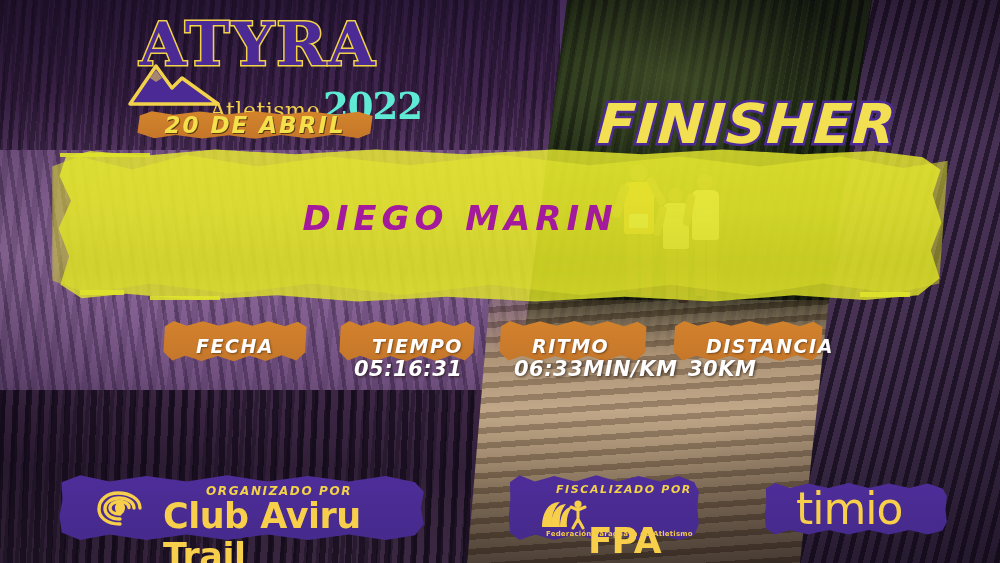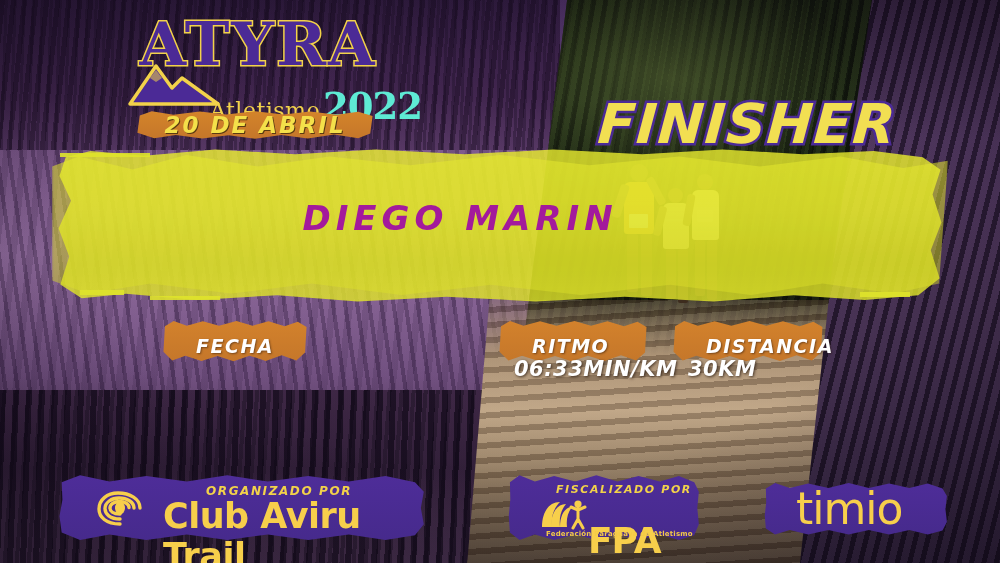--- a/index.html
+++ b/index.html
@@ -285,20 +285,25 @@
 
   <div class="athlete">DIEGO MARIN</div>
 
   <div class="stats">
 
     <div class="stat" style="left:162px; width:146px;">
       <div class="stat-bg"></div>
       <div class="stat-label">FECHA</div>
     </div>
 
+    <div class="stat" style="left:338px; width:138px;">
+      <div class="stat-bg"></div>
+      <div class="stat-label">TIEMPO</div>
+      <div class="stat-value">05:16:31</div>
+    </div>
 
     <div class="stat" style="left:498px; width:150px;">
       <div class="stat-bg"></div>
       <div class="stat-label">RITMO</div>
       <div class="stat-value">06:33MIN/KM</div>
     </div>
 
     <div class="stat" style="left:672px; width:152px;">
       <div class="stat-bg"></div>
       <div class="stat-label">DISTANCIA</div>

